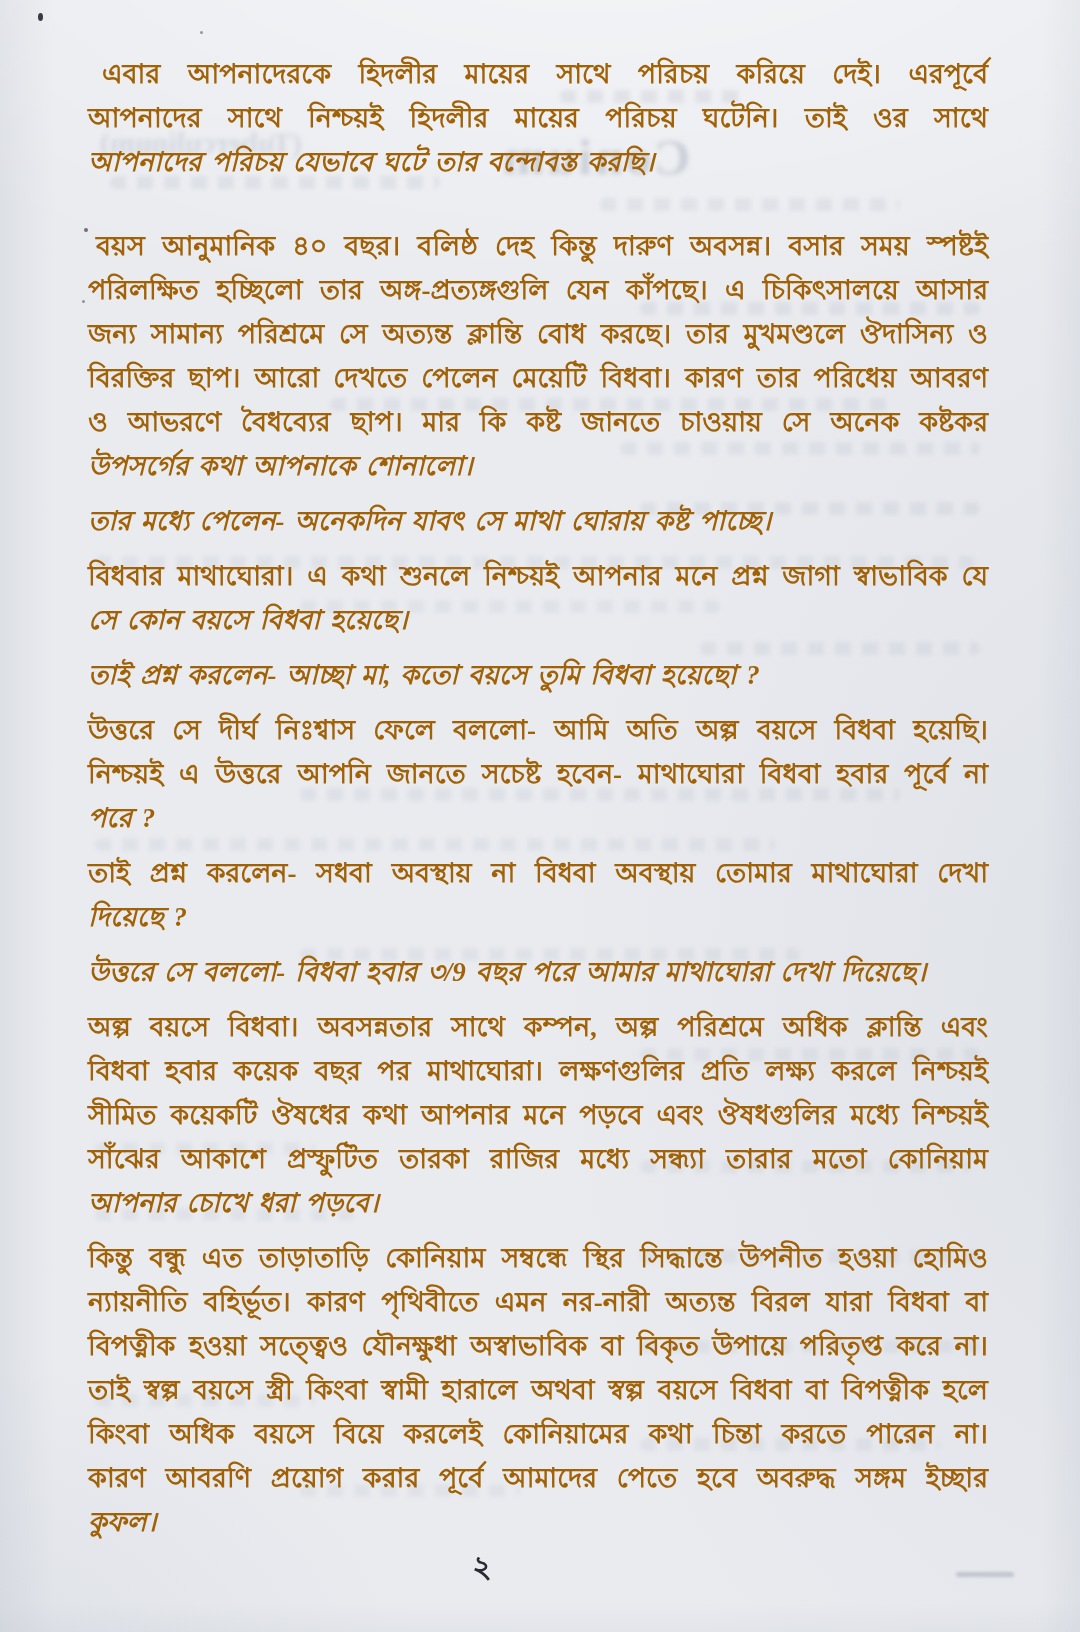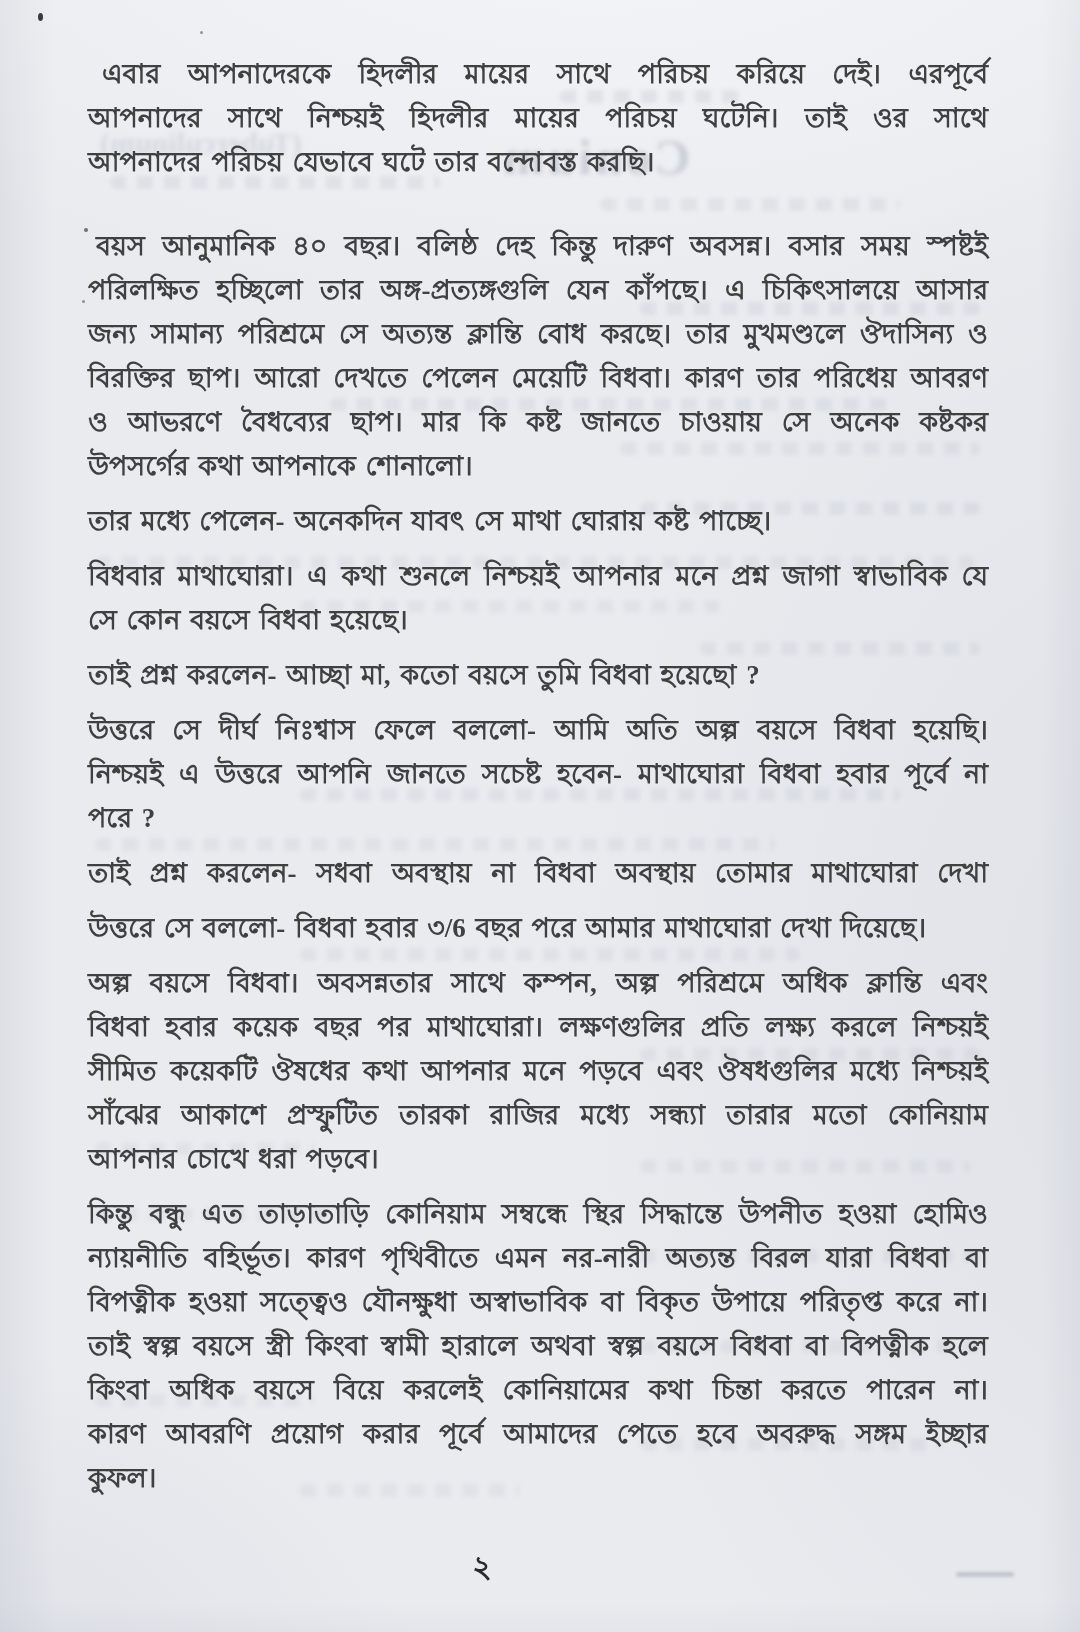--- a/index.html
+++ b/index.html
@@ -29,26 +29,26 @@
   .g-tub{left:100px;top:126px;font-size:30px;opacity:.30;}
   .smudge{
     position:absolute;height:13px;border-radius:6px;filter:blur(2.2px);
     background:repeating-linear-gradient(90deg, rgba(150,158,175,.55) 0 16px, rgba(150,158,175,0) 16px 27px);
   }
   .speck{position:absolute;background:#3a3a42;border-radius:50%;}
   .streak{position:absolute;height:5px;background:rgba(150,156,170,.45);filter:blur(1.5px);border-radius:3px;}
   
   .content{
     position:absolute;left:88px;top:52px;width:900px;z-index:2;
-    color:#404040;font-size:27px;line-height:44px;font-weight:600;
+    color:#a16207;font-size:27px;line-height:44px;font-weight:600;
     word-spacing:3px;
   }
   .para{margin:0 0 11px 0;}
   .line{text-align:justify;text-align-last:justify;}
-  .line.last{text-align:center;text-align-last:left;}
+  .line.last{text-align:center;text-align-last:left;font-style:italic;}
   .pagenum{
     position:absolute;left:452px;top:1543px;width:60px;z-index:2;
     font-size:30px;font-weight:600;color:#2a2a32;text-align:center;
   }
 </style>
 </head>
 <body>
 
 <div class="paper"></div>
 
@@ -110,23 +110,24 @@
     <div class="para">
       <div class="line last">তাই প্রশ্ন করলেন- আচ্ছা মা, কতো বয়সে তুমি বিধবা হয়েছো ?</div>
     </div>
     <div class="para">
       <div class="line">উত্তরে সে দীর্ঘ নিঃশ্বাস ফেলে বললো- আমি অতি অল্প বয়সে বিধবা হয়েছি।</div>
       <div class="line">নিশ্চয়ই এ উত্তরে আপনি জানতে সচেষ্ট হবেন- মাথাঘোরা বিধবা হবার পূর্বে না</div>
       <div class="line last">পরে ?</div>
     </div>
     <div class="para">
       <div class="line">তাই প্রশ্ন করলেন- সধবা অবস্থায় না বিধবা অবস্থায় তোমার মাথাঘোরা দেখা</div>
+      <div class="line last">দিয়েছে ?</div>
     </div>
     <div class="para">
-      <div class="line last">উত্তরে সে বললো- বিধবা হবার ৩/6 বছর পরে আমার মাথাঘোরা দেখা দিয়েছে।</div>
+      <div class="line last">উত্তরে সে বললো- বিধবা হবার ৩/9 বছর পরে আমার মাথাঘোরা দেখা দিয়েছে।</div>
     </div>
     <div class="para">
       <div class="line">অল্প বয়সে বিধবা। অবসন্নতার সাথে কম্পন, অল্প পরিশ্রমে অধিক ক্লান্তি এবং</div>
       <div class="line">বিধবা হবার কয়েক বছর পর মাথাঘোরা। লক্ষণগুলির প্রতি লক্ষ্য করলে নিশ্চয়ই</div>
       <div class="line">সীমিত কয়েকটি ঔষধের কথা আপনার মনে পড়বে এবং ঔষধগুলির মধ্যে নিশ্চয়ই</div>
       <div class="line">সাঁঝের আকাশে প্রস্ফুটিত তারকা রাজির মধ্যে সন্ধ্যা তারার মতো কোনিয়াম</div>
       <div class="line last">আপনার চোখে ধরা পড়বে।</div>
     </div>
     <div class="para">
       <div class="line">কিন্তু বন্ধু এত তাড়াতাড়ি কোনিয়াম সম্বন্ধে স্থির সিদ্ধান্তে উপনীত হওয়া হোমিও</div>

